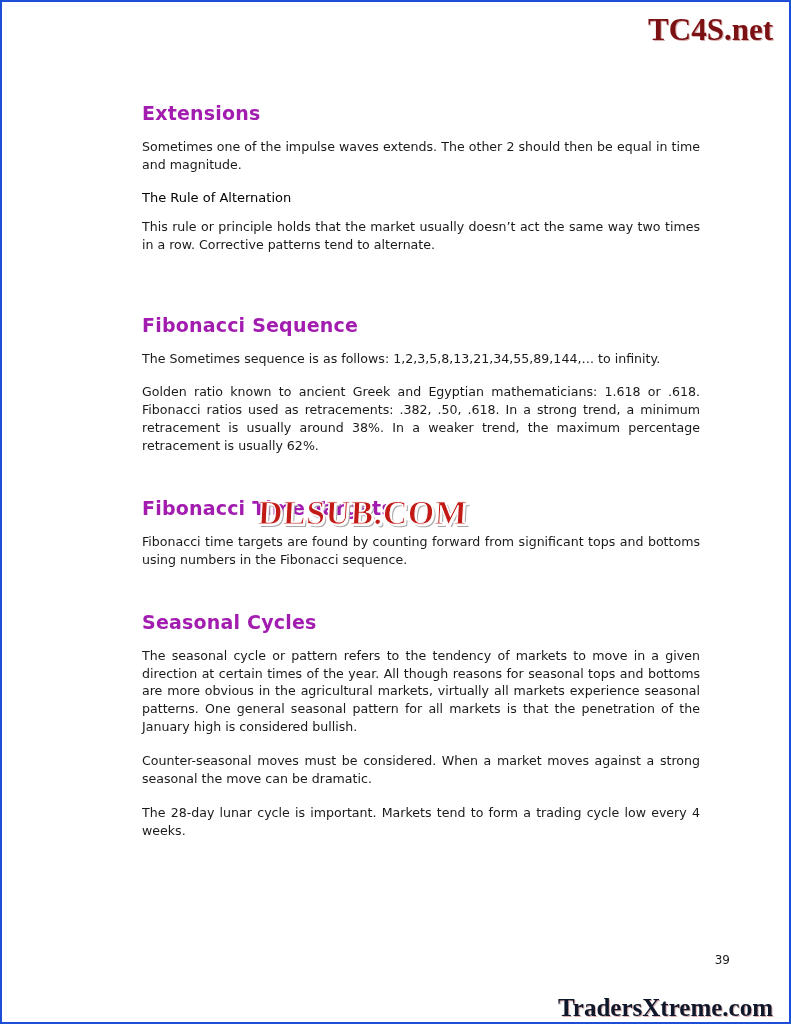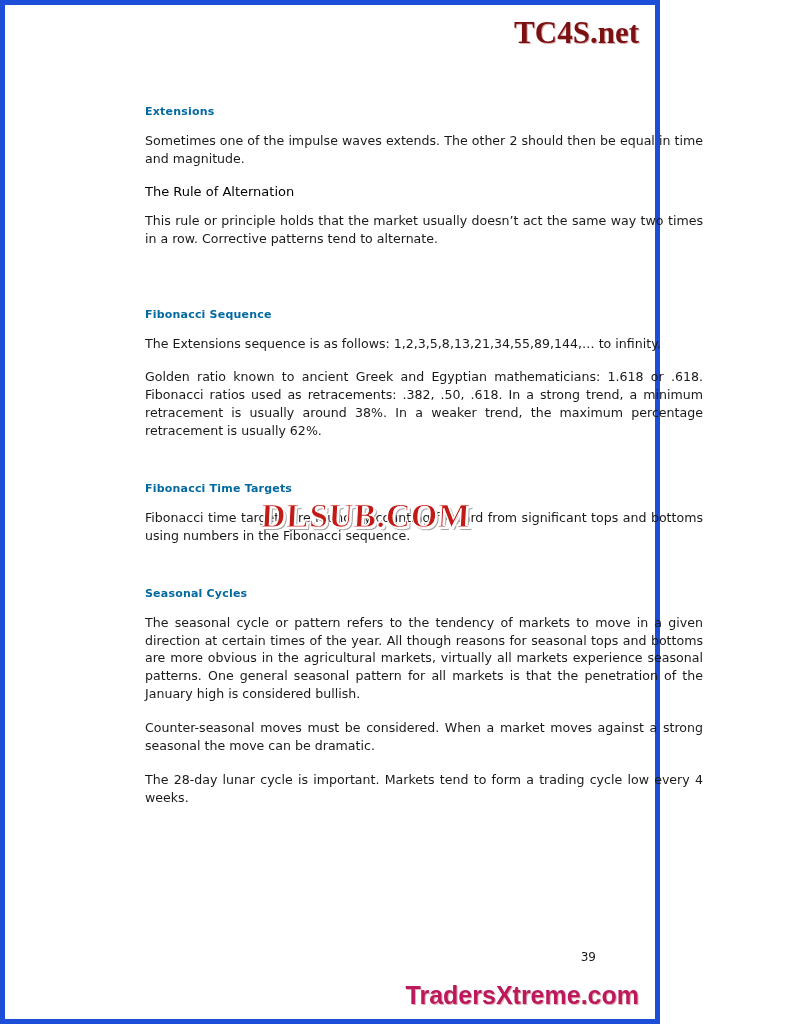--- a/index.html
+++ b/index.html
@@ -10,63 +10,63 @@
     width: 791px;
     height: 1024px;
     background: #ffffff;
     font-family: "DejaVu Sans", sans-serif;
     position: relative;
     overflow: hidden;
   }
   .page {
     position: absolute;
     left: 0; top: 0;
-    width: 660px;
+    width: 791px;
     height: 1024px;
     background: #ffffff;
-    border: 5px solid #1d4ed8;
+    border: 2px solid #1d4ed8;
     box-sizing: border-box;
   }
 
   
   .top-brand {
     position: absolute;
     right: 16px;
     top: 10px;
     font-family: "Liberation Serif", serif;
     font-size: 31px;
     font-weight: bold;
     color: #7b1113;
     letter-spacing: 0px;
     text-shadow: 1px 1px 0 #d8b0b0;
   }
 
   
   .bottom-brand {
     position: absolute;
     right: 16px;
-    bottom: 9px;
-    font-family: Liberation Sans, sans-serif;
+    bottom: 0;
+    font-family: Liberation Serif, serif;
     font-size: 25px;
     font-weight: bold;
-    color: #be185d;
+    color: #0f172a;
     text-shadow: 1px 1px 0 #d8b0b0;
   }
 
   
   .content {
     position: absolute;
     left: 140px;
     top: 100px;
     width: 558px;
   }
 
   h2.section {
-    color: #0369a1;
-    font-size: 11px;
+    color: #a21caf;
+    font-size: 19px;
     font-weight: bold;
     margin: 0 0 14px 0;
     letter-spacing: 0.2px;
   }
   h3.sub {
     color: #000000;
     font-size: 13px;
     font-weight: normal;
     margin: 0 0 13px 0;
   }
@@ -120,21 +120,21 @@
 
     <h2 class="section">Extensions</h2>
     <p class="body">Sometimes one of the impulse waves extends.  The other 2 should then be equal in time and magnitude.</p>
 
     <h3 class="sub">The Rule of Alternation</h3>
     <p class="body">This rule or principle holds that the market usually doesn’t act the same way two times in a row.  Corrective patterns tend to alternate.</p>
 
     <div class="gap-lg"></div>
 
     <h2 class="section">Fibonacci Sequence</h2>
-    <p class="body">The Extensions sequence is as follows: 1,2,3,5,8,13,21,34,55,89,144,… to infinity.</p>
+    <p class="body">The Sometimes sequence is as follows: 1,2,3,5,8,13,21,34,55,89,144,… to infinity.</p>
     <p class="body">Golden ratio known to ancient Greek and Egyptian mathematicians: 1.618 or .618.  Fibonacci ratios used as retracements: .382, .50, .618.  In a strong trend, a minimum retracement is usually around 38%. In a weaker trend, the maximum percentage retracement is usually 62%.</p>
 
     <div class="gap-md"></div>
 
     <h2 class="section">Fibonacci Time Targets</h2>
     <p class="body">Fibonacci time targets are found by counting forward from significant tops and bottoms using numbers in the Fibonacci sequence.</p>
 
     <div class="gap-md"></div>
 
     <h2 class="section">Seasonal Cycles</h2>

